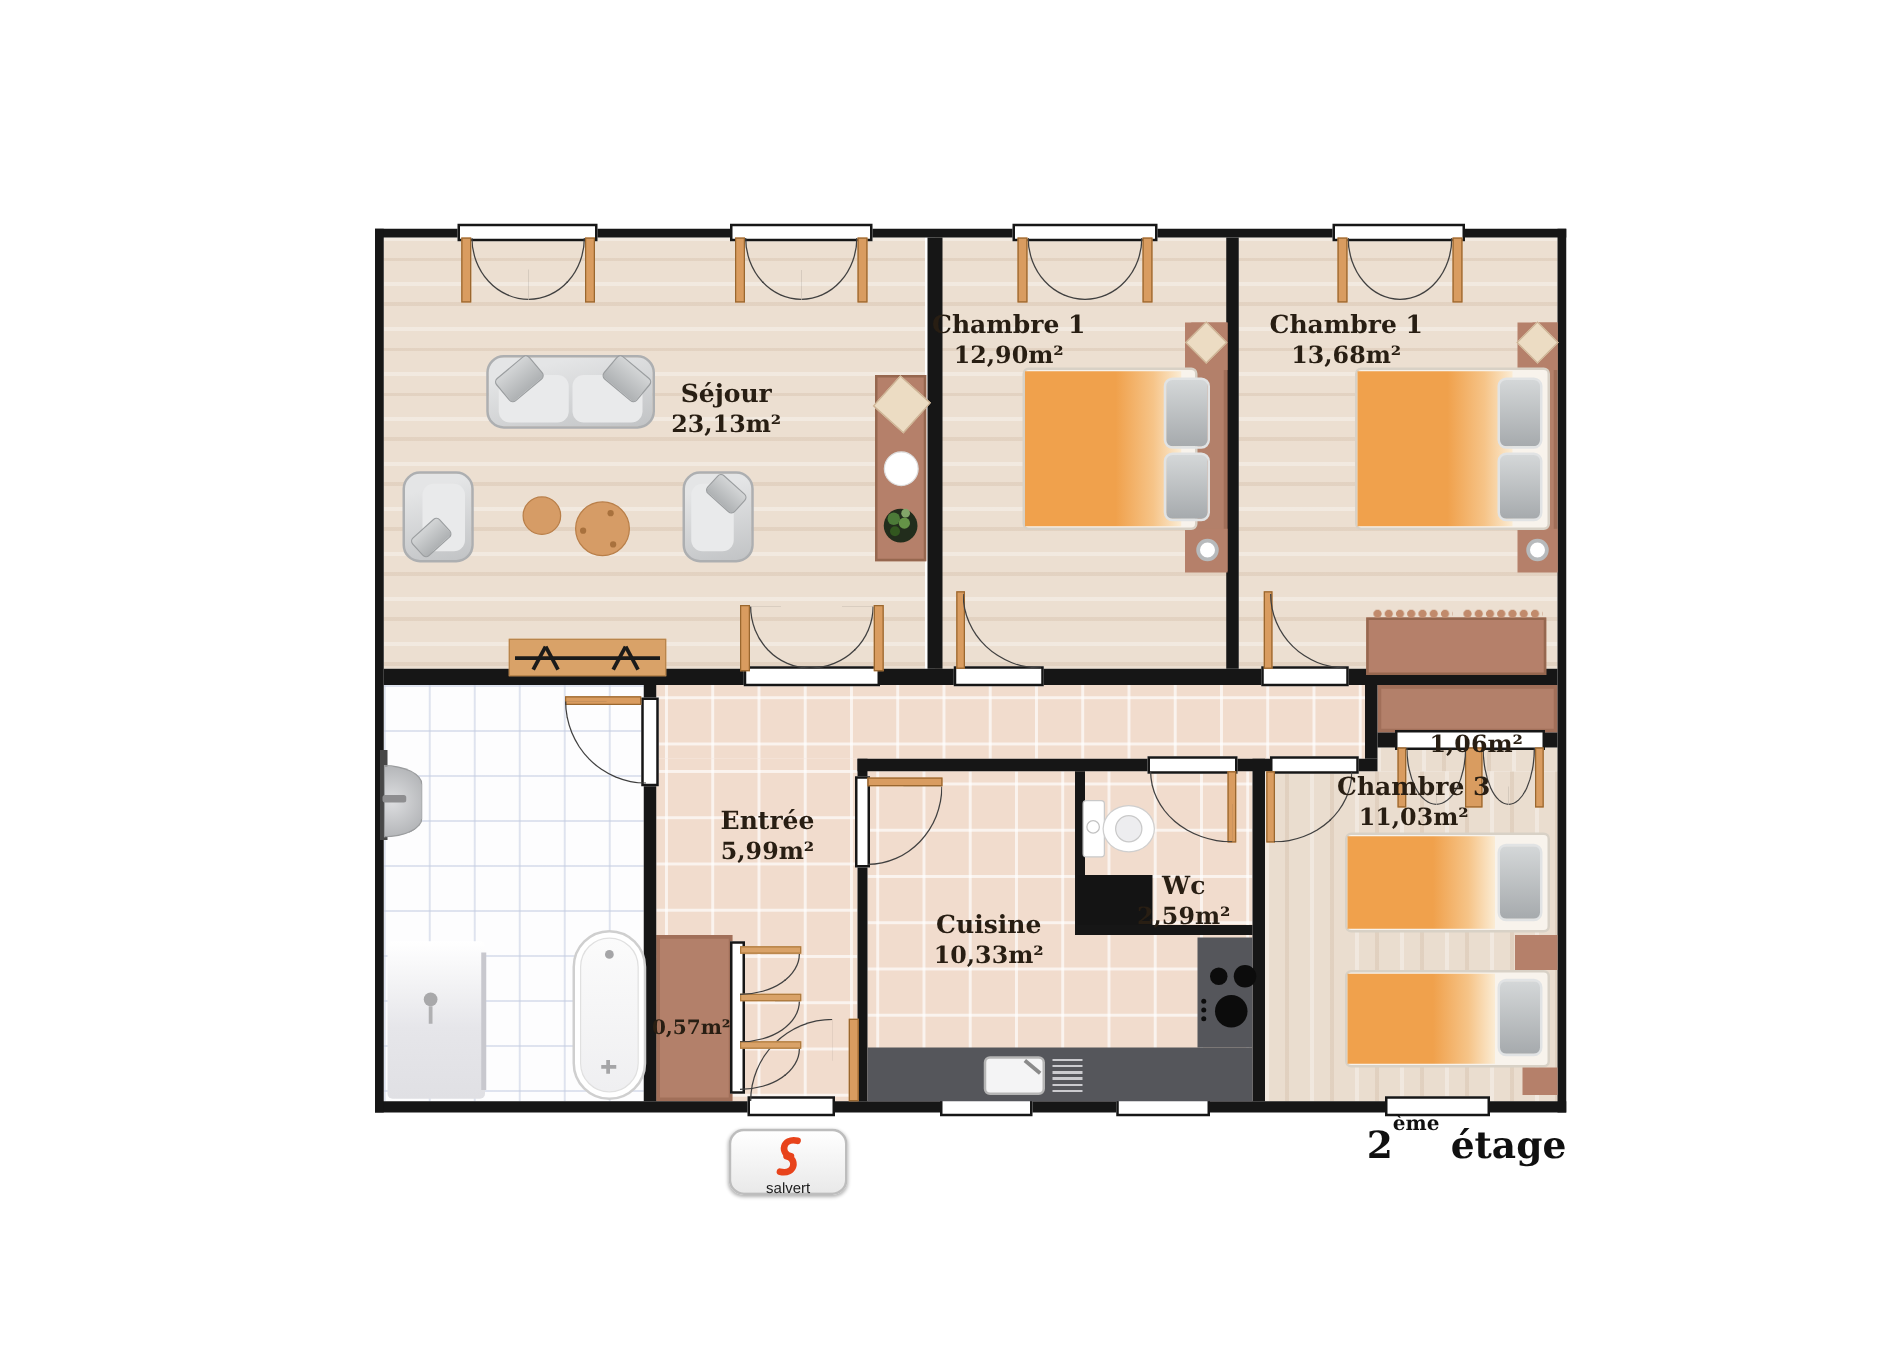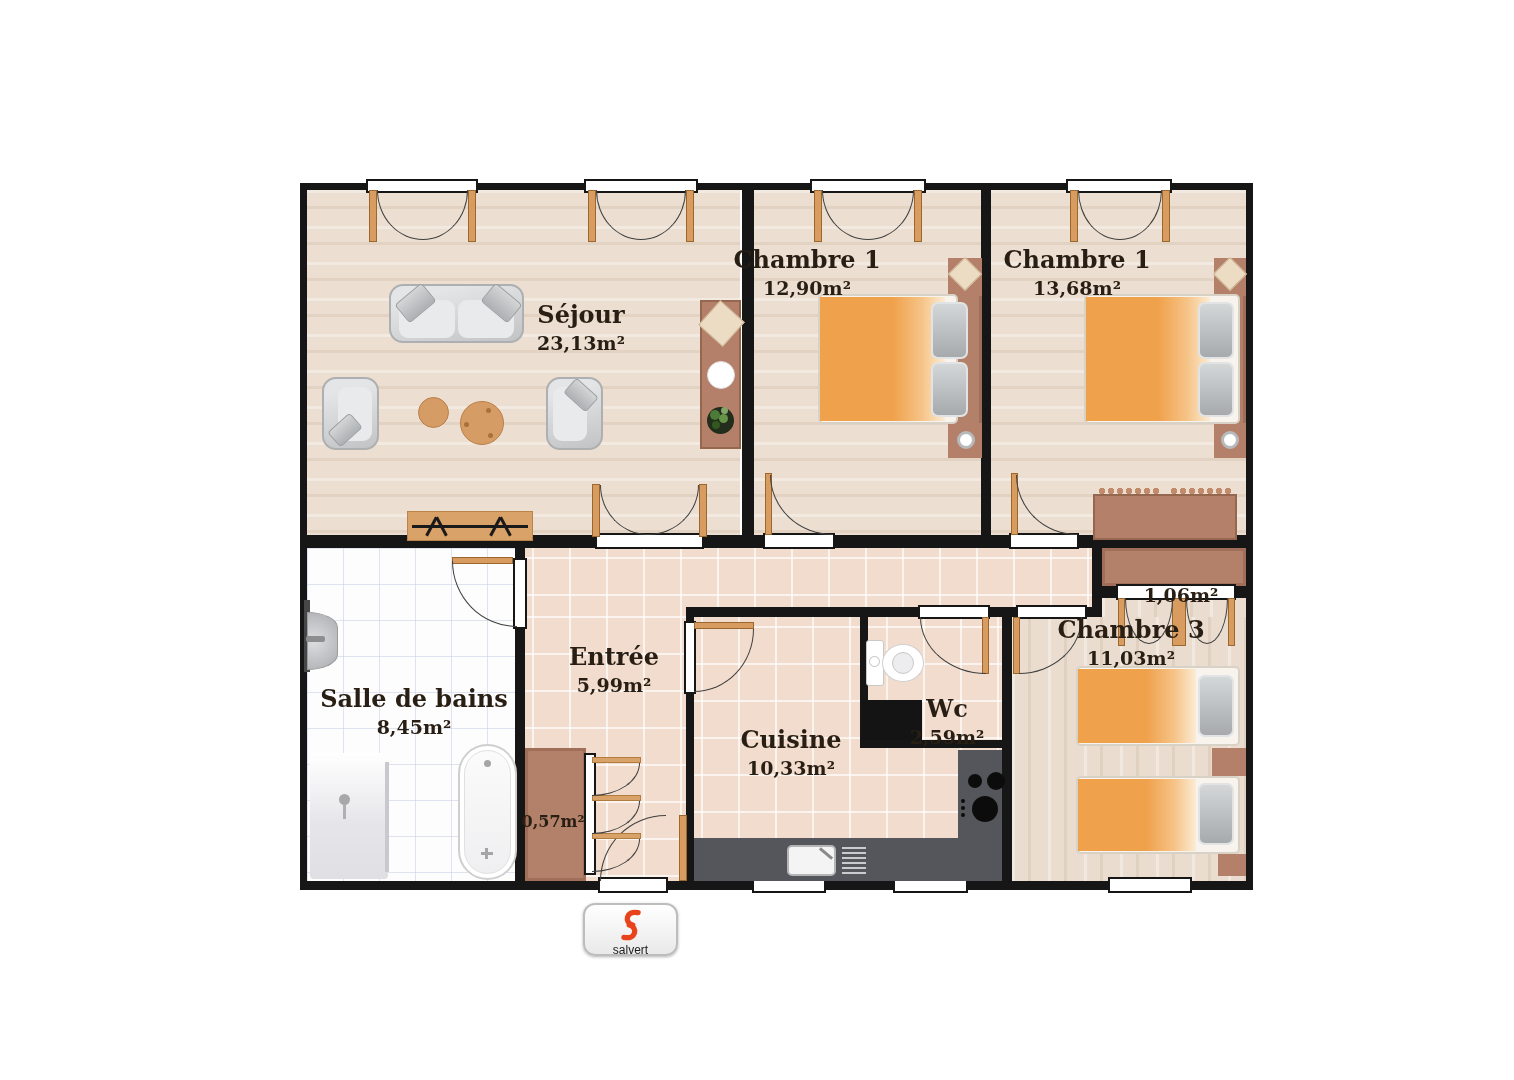--- a/index.html
+++ b/index.html
@@ -35,21 +35,21 @@
   .cushion{position:absolute;background:linear-gradient(180deg,#d3d5d6,#aeb1b3);
         border:1.5px solid #9b9ea0;border-radius:4px;}
   .pillow{position:absolute;background:linear-gradient(180deg,#d4d7d8,#a6aaad);
         border:2px solid #e1e3e4;border-radius:7px;box-sizing:border-box;}
   .bframe{position:absolute;background:#f8f3ec;border:2px solid #d8d1c6;border-radius:5px;box-sizing:border-box;}
   .matt{position:absolute;background:linear-gradient(90deg,#f0a14c 58%,#f6c488 82%,#fbecd4 100%);}
   .lamp{position:absolute;background:#ffffff;border:3px solid #b7babc;border-radius:50%;box-sizing:border-box;}
   .circ{border-radius:50%;}
   .rlabel{position:absolute;transform:translate(-50%,-50%);text-align:center;
         font-weight:700;color:#281e13;line-height:1.32;white-space:nowrap;}
-  .rname{font-size:24px;}
+  .rname{font-size:20px;}
   .rarea{font-size:19px;}
   .counter{position:absolute;background:#55565b;}
   #floorlab{position:absolute;left:1000px;top:899px;width:253px;text-align:right;
         font-weight:700;font-size:30px;color:#101010;}
   #floorlab sup{font-size:16px;position:relative;top:-11px;font-weight:700;}
   #floorlab .fword{margin-left:9px;}
   #logo{position:absolute;left:583px;top:903px;width:95px;height:53px;border-radius:12px;
         background:linear-gradient(180deg,#ffffff,#e9e9e9);border:2px solid #bdbdbd;
         box-shadow:0 1px 3px rgba(0,0,0,.3);text-align:center;box-sizing:border-box;}
   #logo .logotext{font-family:"Liberation Sans",sans-serif;font-size:12px;color:#1c1c1c;
@@ -271,43 +271,40 @@
     <div class="rarea">23,13m²</div>
   </div>
   <div class="rlabel" style="left:807px;top:272px">
     <div class="rname">Chambre 1</div>
     <div class="rarea">12,90m²</div>
   </div>
   <div class="rlabel" style="left:1077px;top:272px">
     <div class="rname">Chambre 1</div>
     <div class="rarea">13,68m²</div>
   </div>
-  <div class="rlabel" style="left:414px;top:711px">
-    <div class="rname">Salle de bains</div>
-    <div class="rarea">8,45m²</div>
-  </div>
   <div class="rlabel" style="left:614px;top:669px">
     <div class="rname">Entrée</div>
     <div class="rarea">5,99m²</div>
   </div>
   <div class="rlabel" style="left:947px;top:721px">
     <div class="rname">Wc</div>
     <div class="rarea">2,59m²</div>
   </div>
   <div class="rlabel" style="left:791px;top:752px">
     <div class="rname">Cuisine</div>
     <div class="rarea">10,33m²</div>
   </div>
   <div class="rlabel" style="left:1131px;top:642px">
     <div class="rname">Chambre 3</div>
     <div class="rarea">11,03m²</div>
   </div>
   <div class="rlabel rarea" style="left:1181px;top:596px">1,06m²</div>
   <div class="rlabel rarea" style="left:553px;top:822px;font-size:16px">0,57m²</div>
 
+  <div id="floorlab"><span>2</span><sup>ème</sup><span class="fword">étage</span></div>
 
   <div id="logo">
     <svg width="30" height="34" viewBox="0 0 34 38" style="margin-top:3px">
       <path d="M25 5 C11 2 9 17 19 19" fill="none" stroke="#e8431b" stroke-width="6" stroke-linecap="round"></path>
       <path d="M9 33 C23 36 25 21 15 19" fill="none" stroke="#e8431b" stroke-width="6" stroke-linecap="round"></path>
     </svg>
     <div class="logotext">salvert</div>
   </div>
 
 

